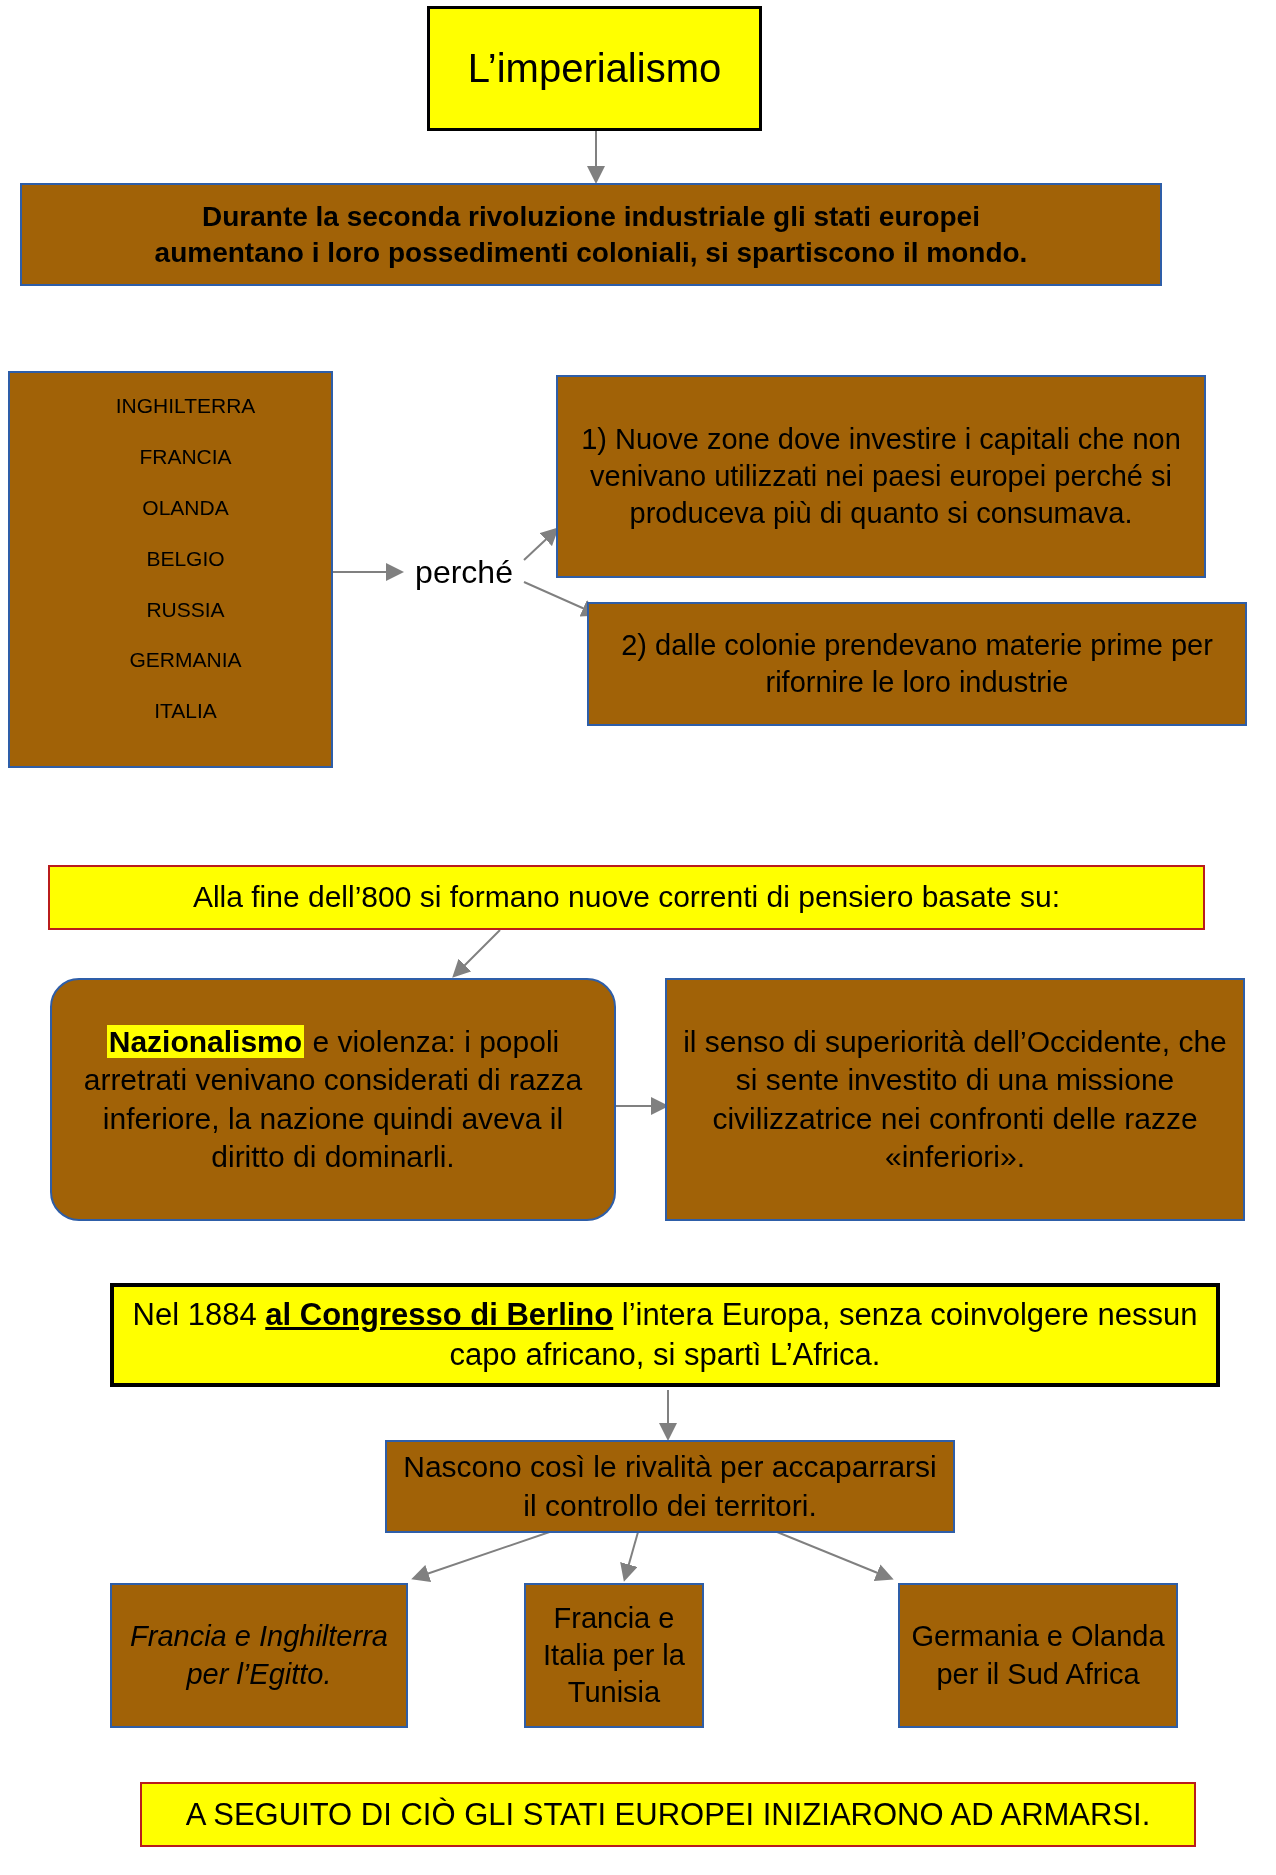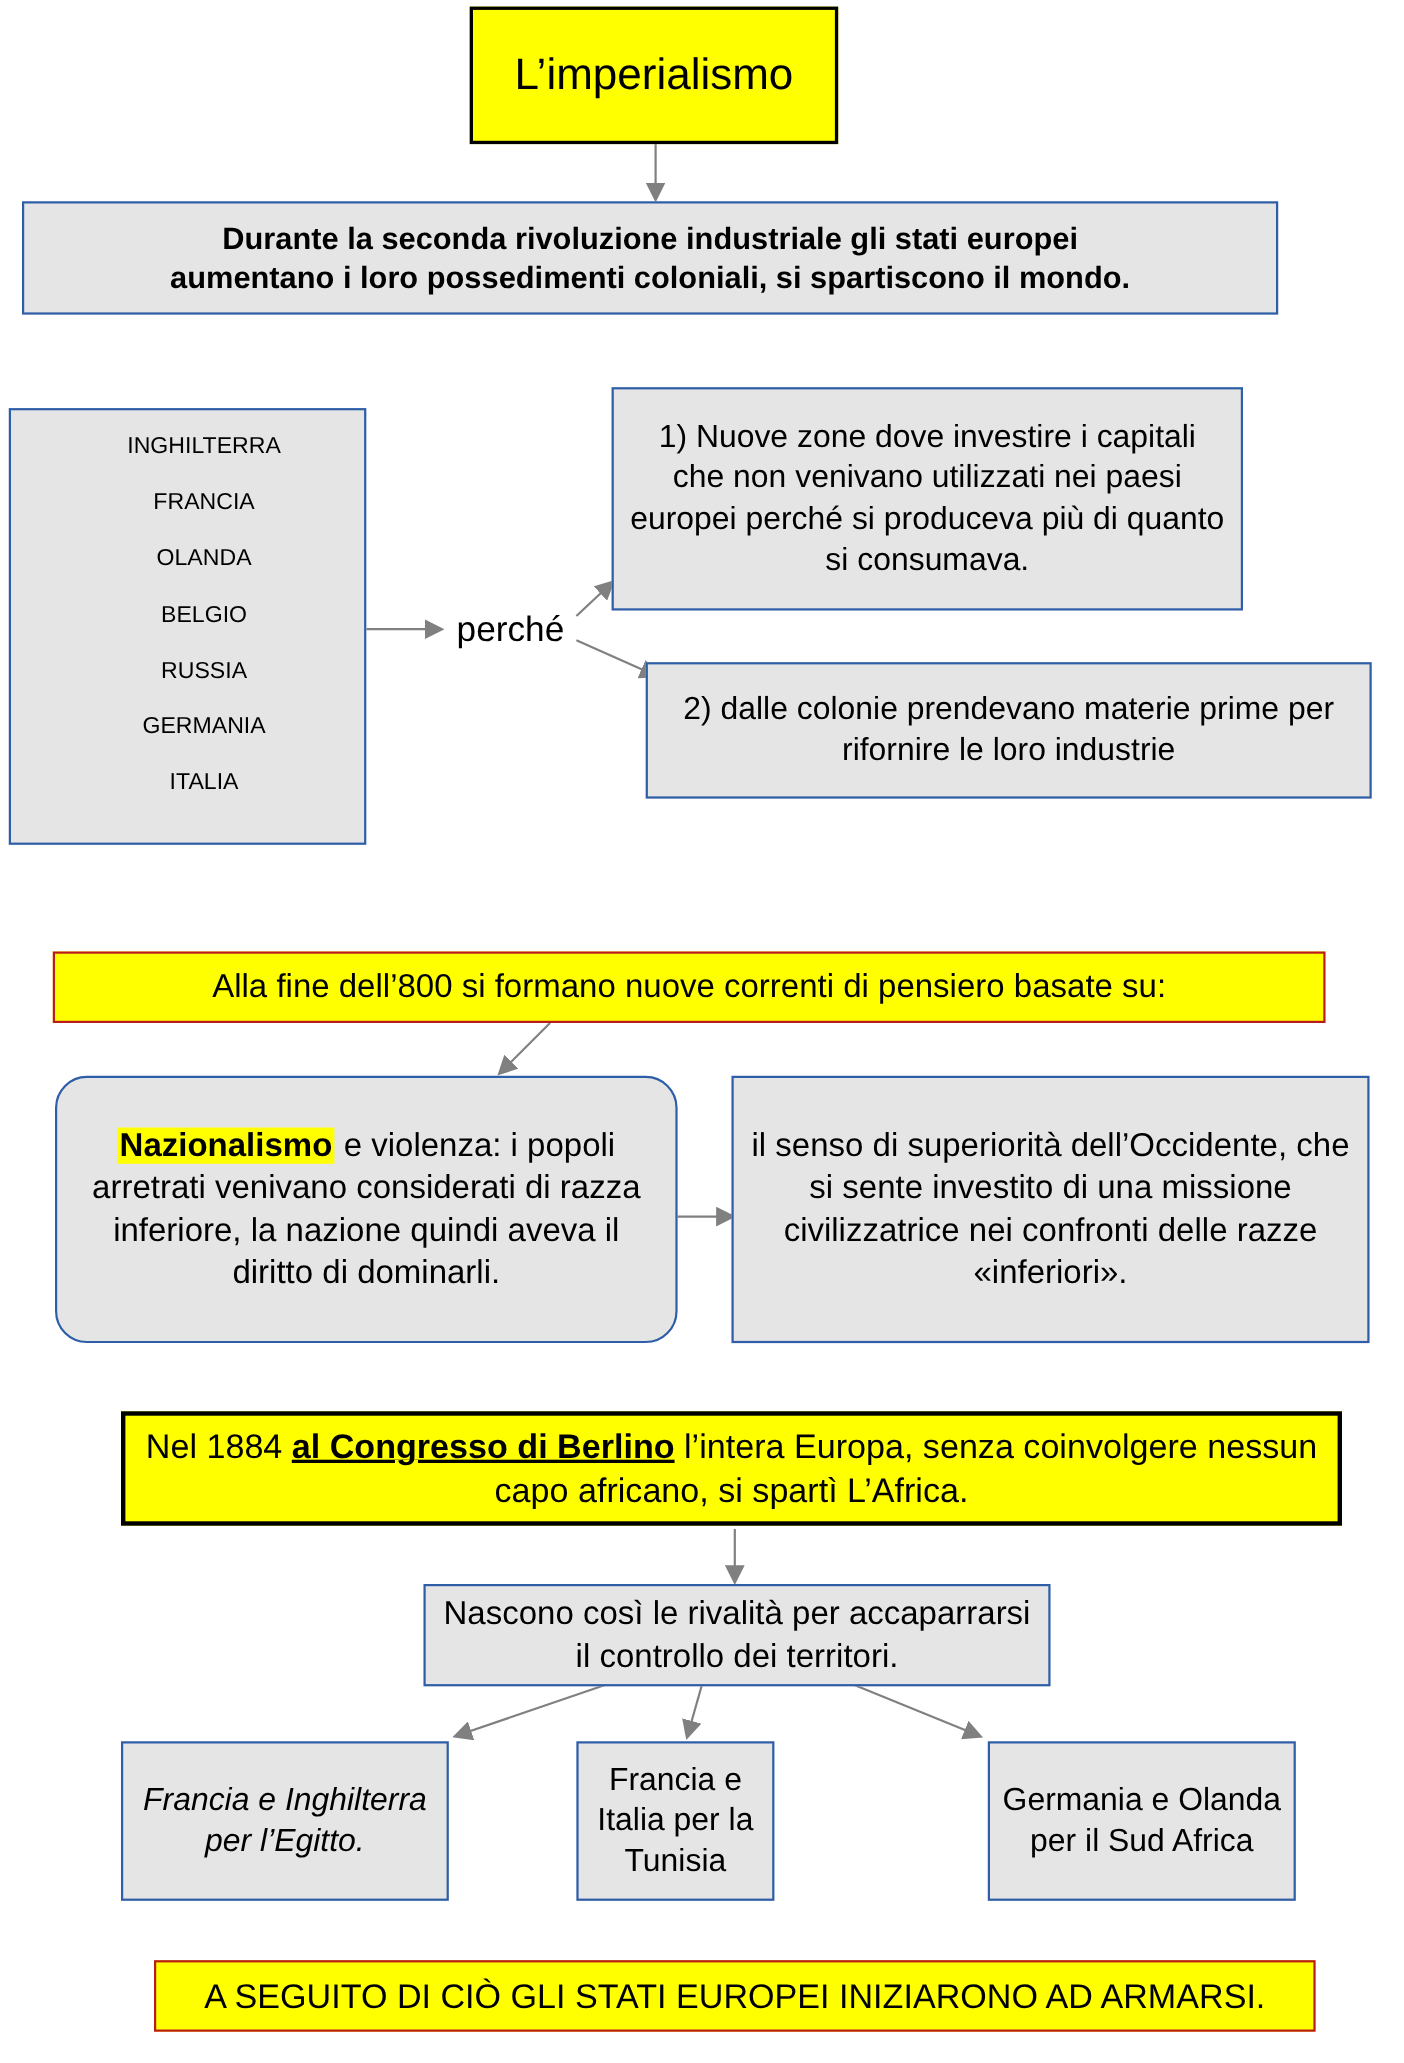--- a/index.html
+++ b/index.html
@@ -19,21 +19,21 @@
     position: absolute;
     box-sizing: border-box;
     display: flex;
     align-items: center;
     justify-content: center;
     text-align: center;
     line-height: 1.28;
   }
   .blue-box {
     border: 2px solid #2e5ea8;
-    background: #e5e5e5;
+    background: #a16207;
   }
   .yellow-box {
     background: #ffff00;
     border: 2px solid #b91c1c;
   }
   .yellow-thick {
     background: #ffff00;
     border: 4px solid #000000;
   }
   .yellow-title {
@@ -106,21 +106,21 @@
   <span>BELGIO</span>
   <span>RUSSIA</span>
   <span>GERMANIA</span>
   <span>ITALIA</span>
 </div>
 
 <div class="node" style="left:404px; top:550px; width:120px; height:44px; font-size:32px;">
   <span>perché</span>
 </div>
 
-<div class="node blue-box" style="left:556px; top:352px; width:574px; height:203px; font-size:29px; padding:16px 14px;">
+<div class="node blue-box" style="left:556px; top:375px; width:650px; height:203px; font-size:29px; padding:16px 14px;">
   <span>1) Nuove zone dove investire i capitali che non venivano utilizzati nei paesi europei perché si produceva più di quanto si consumava.</span>
 </div>
 
 <div class="node blue-box" style="left:587px; top:602px; width:660px; height:124px; font-size:29px; padding:0 14px;">
   <span>2) dalle colonie prendevano materie prime per rifornire le loro industrie</span>
 </div>
 
 <div class="node yellow-box" style="left:48px; top:865px; width:1157px; height:65px; font-size:30px;">
   <span>Alla fine dell’800 si formano nuove correnti di pensiero basate su:</span>
 </div>

